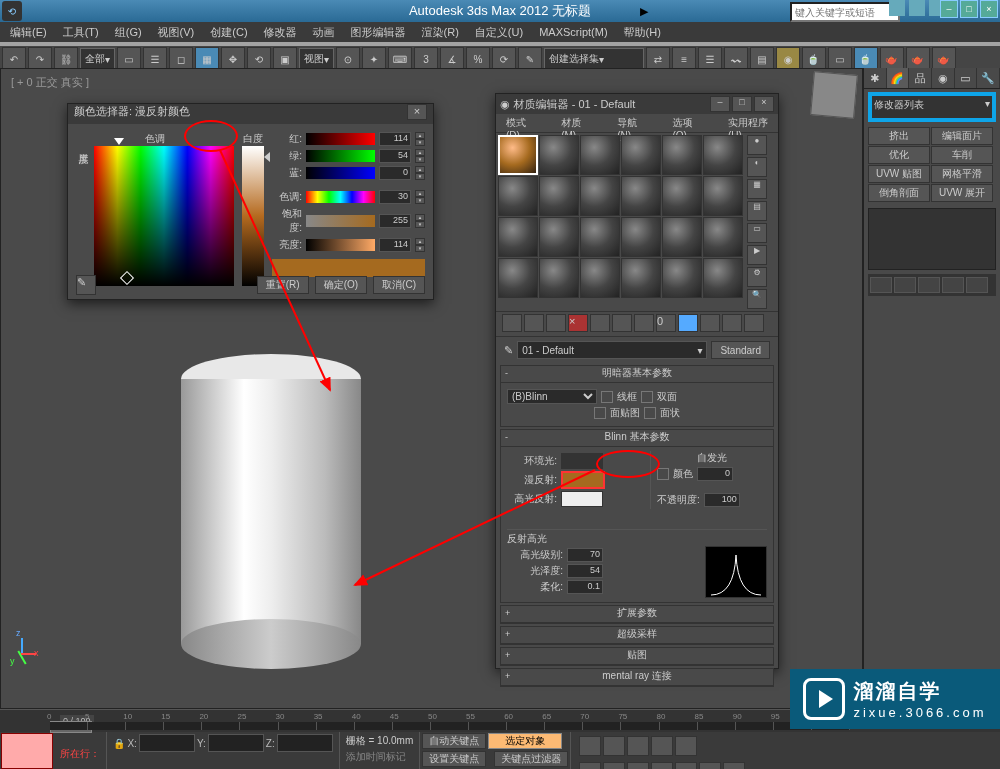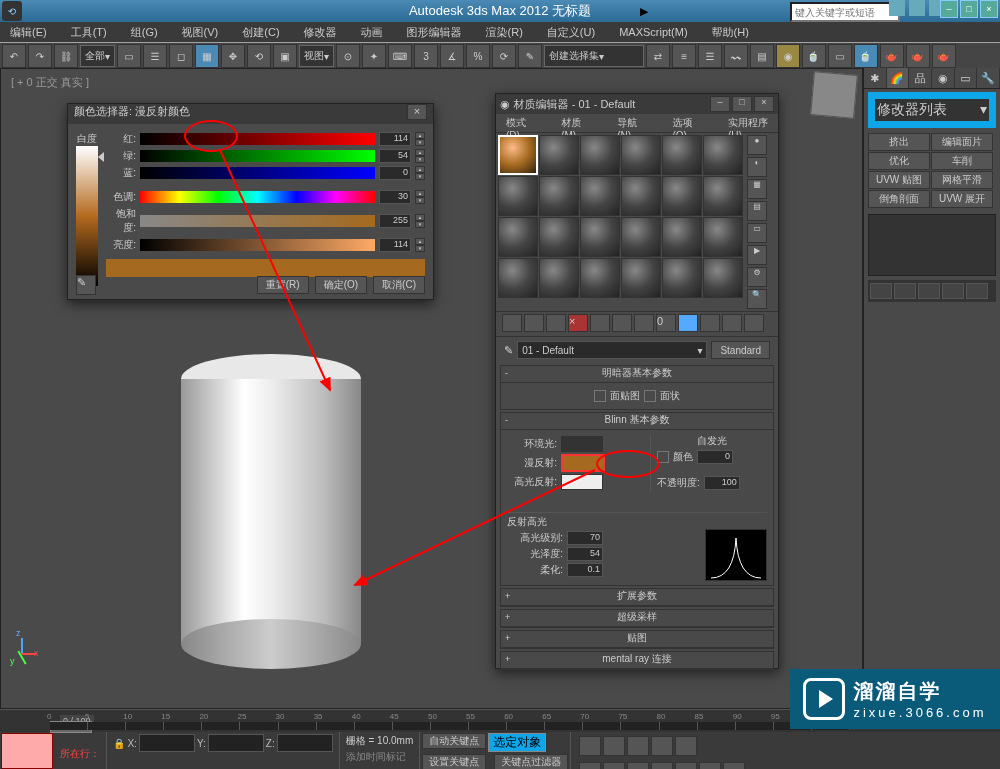--- a/index.html
+++ b/index.html
@@ -4,63 +4,63 @@
 <style>
 html,body{margin:0;padding:0;width:1000px;height:769px;background:#3a3a3a;font-family:"Microsoft YaHei",Arial,sans-serif;font-size:11px;color:#ccc;overflow:hidden;position:relative}
 .titlebar{height:22px;background:linear-gradient(#4a8ab5,#2a6a95);display:flex;align-items:center;position:relative}
 .titlebar .logo{width:20px;height:20px;background:#333;border-radius:3px;margin-left:2px;display:flex;align-items:center;justify-content:center;color:#8cf;font-size:10px}
 .titlebar .title{position:absolute;left:50%;transform:translateX(-50%);color:#fff;font-size:13px}
 .titlebar .search{position:absolute;right:100px;top:2px;width:100px;height:16px;background:#fff;font-size:10px;padding:0 3px;color:#999}
 .titlebar .icons{position:absolute;right:55px;top:0;display:flex;gap:4px}
 .titlebar .icons span{width:16px;height:16px;background:#6ab;display:inline-block}
 .titlebar .wincontrols{position:absolute;right:2px;top:0;display:flex}
 .titlebar .wincontrols span{width:16px;height:16px;background:#5a9;margin-left:2px;border:1px solid #8cf;display:flex;align-items:center;justify-content:center;color:#fff;font-size:9px}
-.menubar{height:20px;background:#3a3a3a;display:flex;align-items:center;padding:0 4px;gap:12px;border-bottom:1px solid #a3a3a3}
+.menubar{height:20px;background:#3a3a3a;display:flex;align-items:center;padding:0 4px;gap:4px;border-bottom:4px solid #a3a3a3}
 .menubar span{padding:2px 6px;color:#ccc;cursor:default;font-size:11px}
 .toolbar{height:26px;background:#454545;display:flex;align-items:center;padding:0 2px;gap:2px;border-bottom:1px solid #222}
 .tbtn{width:22px;height:22px;background:#555;border:1px solid #333;display:inline-flex;align-items:center;justify-content:center;font-size:10px;color:#ccc}
 .tbtn.blue{background:#4a8ab5}
 .tbtn.yellow{background:#998844}
 .tsel{height:20px;background:#333;border:1px solid #666;color:#ccc;font-size:10px;padding:0 4px;display:inline-flex;align-items:center}
 .main{position:absolute;top:68px;left:0;right:137px;bottom:60px;background:#4a4a4a;border:1px solid #222}
 .vplabel{position:absolute;top:6px;left:10px;color:#999;font-size:11px}
 .cylinder{position:absolute;left:180px;top:285px;width:180px;height:290px}
 .cylinder .top{width:180px;height:50px;background:#e8e8e8;border-radius:90px/25px}
 .cylinder .body{width:180px;height:265px;background:linear-gradient(90deg,#999 0%,#fff 35%,#eee 50%,#bbb 80%,#888 100%);margin-top:-25px}
 .cylinder .bot{width:180px;height:50px;background:linear-gradient(90deg,#888,#ccc,#888);border-radius:90px/25px;margin-top:-25px}
 .axis{position:absolute;left:15px;bottom:40px;width:30px;height:30px}
 .axis .z{position:absolute;width:2px;height:15px;background:#4af;left:5px;top:0}
 .axis .y{position:absolute;width:2px;height:15px;background:#4f4;left:5px;top:12px;transform:rotate(-30deg)}
 .axis .x{position:absolute;width:15px;height:2px;background:#f44;left:5px;top:15px}
 .rightpanel{position:absolute;top:68px;right:0;width:136px;bottom:60px;background:#494949;border-left:1px solid #222}
 .rightpanel .tabs{height:20px;display:flex;border-bottom:1px solid #222}
 .rightpanel .tabs span{width:22px;height:20px;border-right:1px solid #333;display:flex;align-items:center;justify-content:center;background:#494949}
 .rightpanel .tabs span.active{background:#5a5a5a}
-.rightpanel .dd{margin:3px 4px;height:18px;background:#333;border:7px solid #0ea5e9;font-size:14px;padding:2px;display:flex;justify-content:space-between}
+.rightpanel .dd{margin:3px 4px;height:18px;background:#333;border:4px solid #0ea5e9;font-size:10px;padding:2px;display:flex;justify-content:space-between}
 .rightpanel .btns{display:flex;flex-wrap:wrap;gap:1px;padding:2px 4px}
 .rightpanel .btns button{width:62px;height:18px;background:#555;border:1px solid #333;color:#ccc;font-size:10px}
 .rightpanel .dark{margin:4px;height:60px;background:#333;border:1px solid #222}
 .rightpanel .strip{margin:0 4px;height:18px;background:#333;display:flex;gap:2px;align-items:center;padding:2px}
 .rightpanel .strip span{width:20px;height:14px;background:#444;border:1px solid #555}
 .viewcube{position:absolute;top:4px;right:6px;width:42px;height:42px;background:#888;transform:rotate(5deg);border:1px solid #555}
 .bottom{position:absolute;bottom:0;left:0;right:0;height:60px;background:#3a3a3a}
 .timeline{height:22px;background:#333;display:flex;align-items:center;position:relative;border-top:1px solid #555}
 .timeline .range{position:absolute;left:60px;background:#444;color:#bbb;font-size:9px;padding:1px 3px}
 .timeline .track{position:absolute;left:50px;right:150px;top:12px;height:8px;background:#222;display:flex}
 .timeline .tick{flex:1;border-right:1px solid #555;position:relative}
 .timeline .tick::after{content:attr(data-t);position:absolute;top:-10px;left:-3px;font-size:8px;color:#888}
 .timeline .slider{position:absolute;left:50px;top:11px;width:40px;height:10px;background:#666;border:1px solid #888}
 .status{height:38px;display:flex;font-size:10px}
 .status .pinkbox{width:50px;background:#faa;margin:1px;border:1px solid #800}
 .status .col{display:flex;flex-direction:column;padding:2px 6px;gap:2px;border-right:1px solid #555}
 .status .spin{display:inline-flex;align-items:center;gap:2px}
 .status .spin input{width:50px;height:14px;background:#222;border:1px solid #555;color:#ccc;font-size:9px}
 .status .lbl{color:#bbb}
 .status .btn{height:16px;background:#555;border:1px solid #333;color:#ccc;font-size:10px;padding:0 6px}
-.status .keybtn{background:#0ea5e9;color:#000;border:1px solid #888;font-size:12px;padding:0 4px}
+.status .keybtn{background:#fdba74;color:#000;border:1px solid #888;font-size:10px;padding:0 16px}
 .status .navicons{display:flex;gap:2px;padding:2px}
 .status .navicons span{width:20px;height:18px;background:#555;border:1px solid #333}
 
 
 .dlg-color{position:absolute;left:67px;top:103px;width:365px;height:195px;background:#4a4a4a;border:1px solid #222;box-shadow:0 4px 12px rgba(0,0,0,0.6);z-index:10}
 .dlg-color .hdr{height:20px;background:#3a3a3a;display:flex;padding:0 6px;justify-content:space-between;font-size:11px}
 .dlg-color .hdr .x{width:18px;height:14px;background:#555;text-align:center;border:1px solid #333}
 .dlg-color .body{display:flex;padding:8px;gap:8px}
 .dlg-color .hue-label{writing-mode:vertical-rl;font-size:10px;color:#ccc}
 .dlg-color .field{width:140px;height:140px;background:linear-gradient(to bottom,transparent,#000),linear-gradient(to right,#f00,#ff0,#0f0,#0ff,#00f,#f0f,#f00);position:relative}
@@ -246,20 +246,30 @@
   </div>
 </div>
 
 <div class="dlg-color">
   <div class="hdr">
     <span>颜色选择器: 漫反射颜色</span>
     <span class="x">×</span>
   </div>
   <div class="body">
     <div style="display:flex;flex-direction:column;align-items:center">
+      <span style="font-size:10px">色调</span>
+      <div style="display:flex;gap:4px">
+        <span class="hue-label">黑度</span>
+        <div class="field">
+          <div class="tri"></div>
+            <div class="cursor"></div>
+        </div>
+      </div>
+    </div>
+    <div style="display:flex;flex-direction:column;align-items:center">
       <span style="font-size:10px">白度</span>
       <div class="whiteness">
           <div class="mark"></div>
         </div>
     </div>
     <div class="sliders">
       <div class="srow">
           <span class="sl">红:</span>
           <div class="sbar" style="background:linear-gradient(90deg,#000,#f00)"></div>
           <span class="sval">114</span>
@@ -399,20 +409,27 @@
     <span>✎</span>
     <div class="dd">
         <span>01 - Default</span>
         <span>▾</span>
       </div>
     <button>Standard</button>
   </div>
   <div class="rollup">
     <div class="rhdr"><span class="pm">-</span><span>明暗器基本参数</span></div>
     <div class="rbody">
+      <div class="rrow">
+        <select style="background:#2a2a2a;color:#ccc;border:1px solid #555;font-size:10px;width:90px"><option>(B)Blinn</option></select>
+        <span class="cb"></span>
+          <span>线框</span>
+        <span class="cb"></span>
+          <span>双面</span>
+      </div>
       <div class="rrow" style="justify-content:center">
         <span class="cb"></span>
           <span>面贴图</span>
         <span class="cb"></span>
           <span>面状</span>
       </div>
     </div>
   </div>
   <div class="rollup">
     <div class="rhdr"><span class="pm">-</span><span>Blinn 基本参数</span></div>

